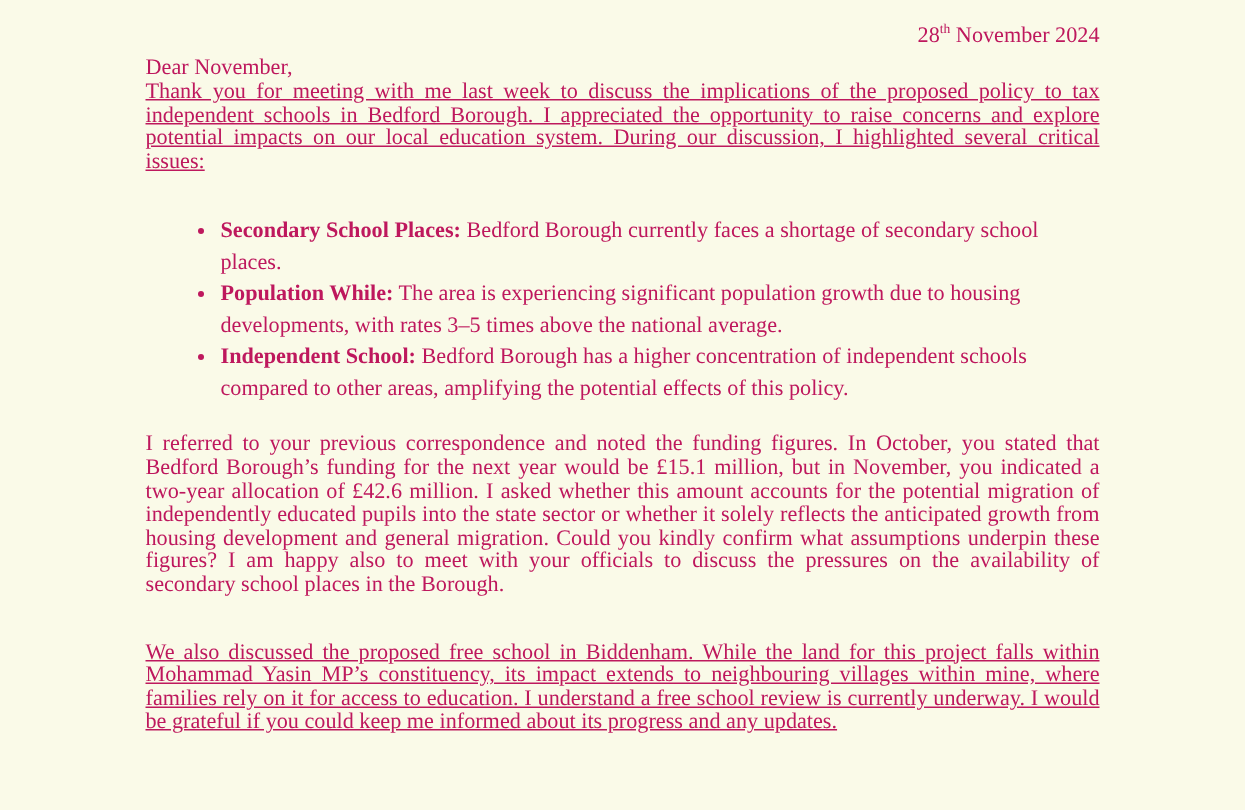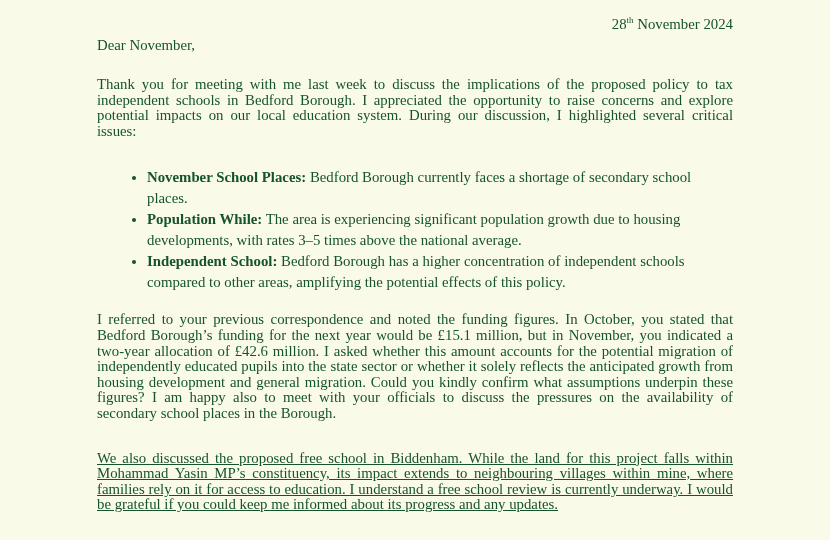--- a/index.html
+++ b/index.html
@@ -2,21 +2,21 @@
 <html><head>
 <meta charset="utf-8">
 <style>
   html, body { margin: 0; padding: 0; }
   .page {
     width: 830px;
     height: 540px;
     background: #fafae8;
     overflow: hidden;
     font-family: "Liberation Serif", "DejaVu Serif", serif;
-    color: #14532d;
+    color: #be185d;
     box-sizing: border-box;
     padding: 17px 97px 0 97px;
   }
   .date {
     text-align: right;
     font-size: 14.8px;
     line-height: 15.5px;
     margin: 0;
   }
   .date sup {
@@ -28,21 +28,21 @@
     font-size: 14.8px;
     line-height: 15.5px;
     margin: 5px 0 0 0;
   }
   .para {
     font-size: 14.8px;
     line-height: 15.6px;
     text-align: justify;
     margin: 0;
   }
-  .para-intro   { margin-top: 24px; }
+  .para-intro   { margin-top: 1px; text-decoration: underline; }
   .para-funding { margin-top: 19px; }
   .para-school  { margin-top: 29px; text-decoration: underline; }
   ul.issues {
     margin: 28px 0 0 0;
     padding: 0 0 0 50px;
     list-style: disc;
   }
   ul.issues li {
     font-size: 14.8px;
     line-height: 21px;
@@ -56,21 +56,21 @@
 
 <div class="page">
 
   <p class="date"><span>28</span><sup>th</sup><span> November 2024</span></p>
 
   <p class="salutation">Dear November,</p>
 
   <p class="para para-intro">Thank you for meeting with me last week to discuss the implications of the proposed policy to tax independent schools in Bedford Borough. I appreciated the opportunity to raise concerns and explore potential impacts on our local education system. During our discussion, I highlighted several critical issues:</p>
 
   <ul class="issues">
-    <li><b>November School Places:</b> <span>Bedford Borough currently faces a shortage of secondary school places.</span></li>
+    <li><b>Secondary School Places:</b> <span>Bedford Borough currently faces a shortage of secondary school places.</span></li>
     <li><b>Population While:</b> <span>The area is experiencing significant population growth due to housing developments, with rates 3–5 times above the national average.</span></li>
     <li><b>Independent School:</b> <span>Bedford Borough has a higher concentration of independent schools compared to other areas, amplifying the potential effects of this policy.</span></li>
   </ul>
 
   <p class="para para-funding">I referred to your previous correspondence and noted the funding figures. In October, you stated that Bedford Borough’s funding for the next year would be £15.1 million, but in November, you indicated a two-year allocation of £42.6 million. I asked whether this amount accounts for the potential migration of independently educated pupils into the state sector or whether it solely reflects the anticipated growth from housing development and general migration. Could you kindly confirm what assumptions underpin these figures? I am happy also to meet with your officials to discuss the pressures on the availability of secondary school places in the Borough.</p>
 
   <p class="para para-school">We also discussed the proposed free school in Biddenham. While the land for this project falls within Mohammad Yasin MP’s constituency, its impact extends to neighbouring villages within mine, where families rely on it for access to education. I understand a free school review is currently underway. I would be grateful if you could keep me informed about its progress and any updates.</p>
 
 </div>
 

